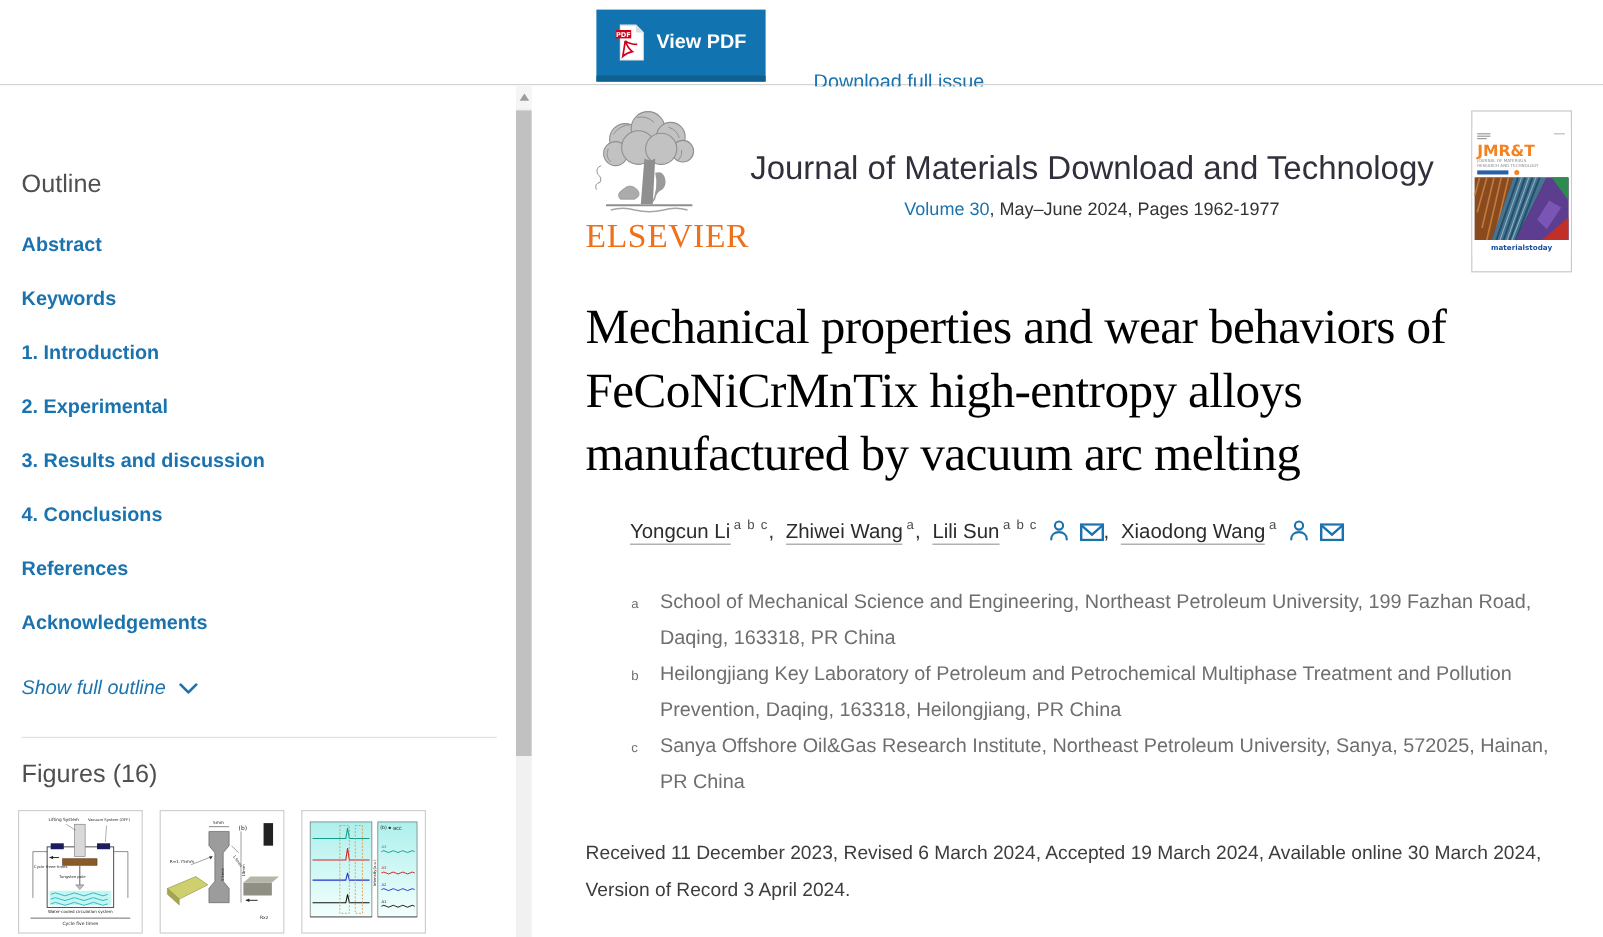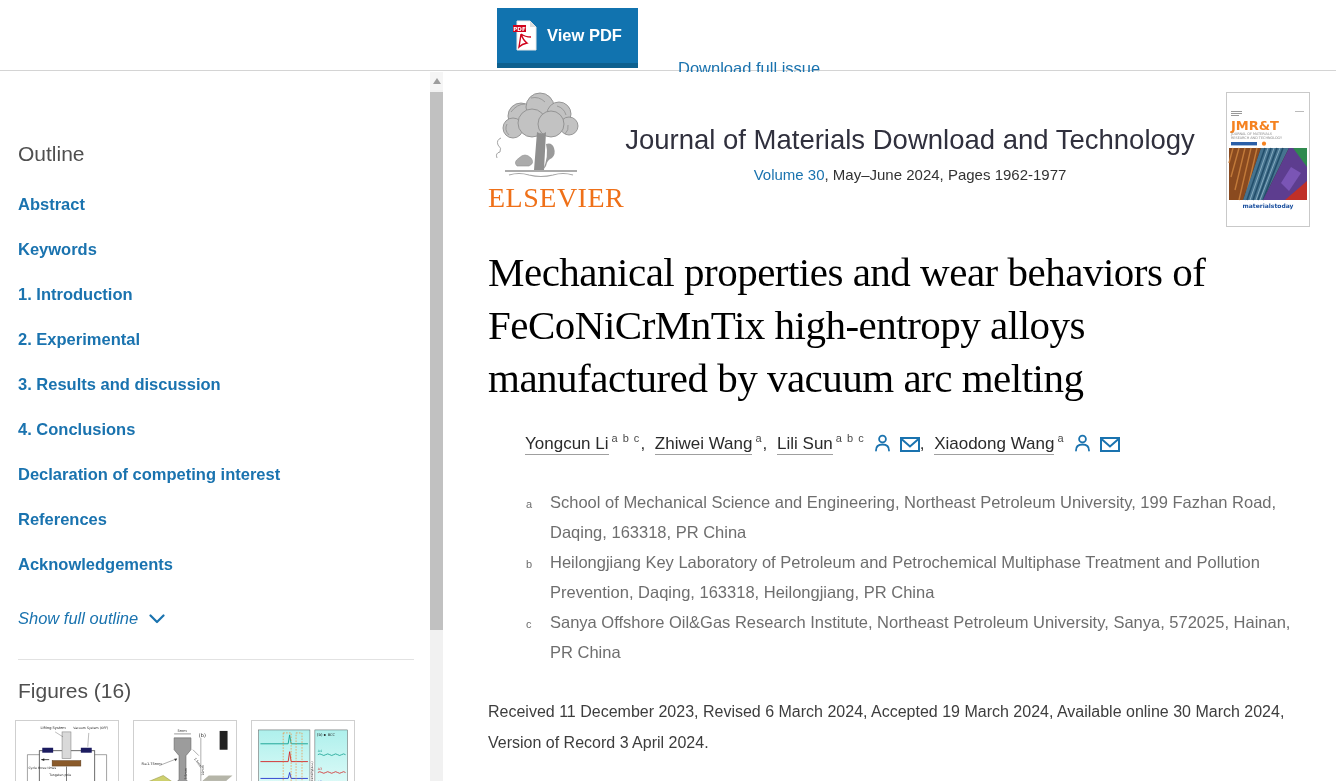--- a/index.html
+++ b/index.html
@@ -80,21 +80,20 @@
 
   <div class="sidebar">
     <h2 class="outline-title">Outline</h2>
     <ul class="outline-list">
       <li><a href="#">Abstract</a></li>
       <li><a href="#">Keywords</a></li>
       <li><a href="#">1. Introduction</a></li>
       <li><a href="#">2. Experimental</a></li>
       <li><a href="#">3. Results and discussion</a></li>
       <li><a href="#">4. Conclusions</a></li>
-      <li><a href="#">Declaration of competing interest</a></li>
       <li><a href="#">References</a></li>
       <li><a href="#">Acknowledgements</a></li>
     </ul>
     <a href="#" class="show-outline">
       <span>Show full outline</span>
       <svg width="16" height="10" viewBox="0 0 16 10">
         <polyline points="1.5,1.5 8,8 14.5,1.5" fill="none" stroke="#1a73af" stroke-width="2.2" stroke-linecap="round" stroke-linejoin="round"></polyline>
       </svg>
     </a>
     <hr class="sidebar-divider">

